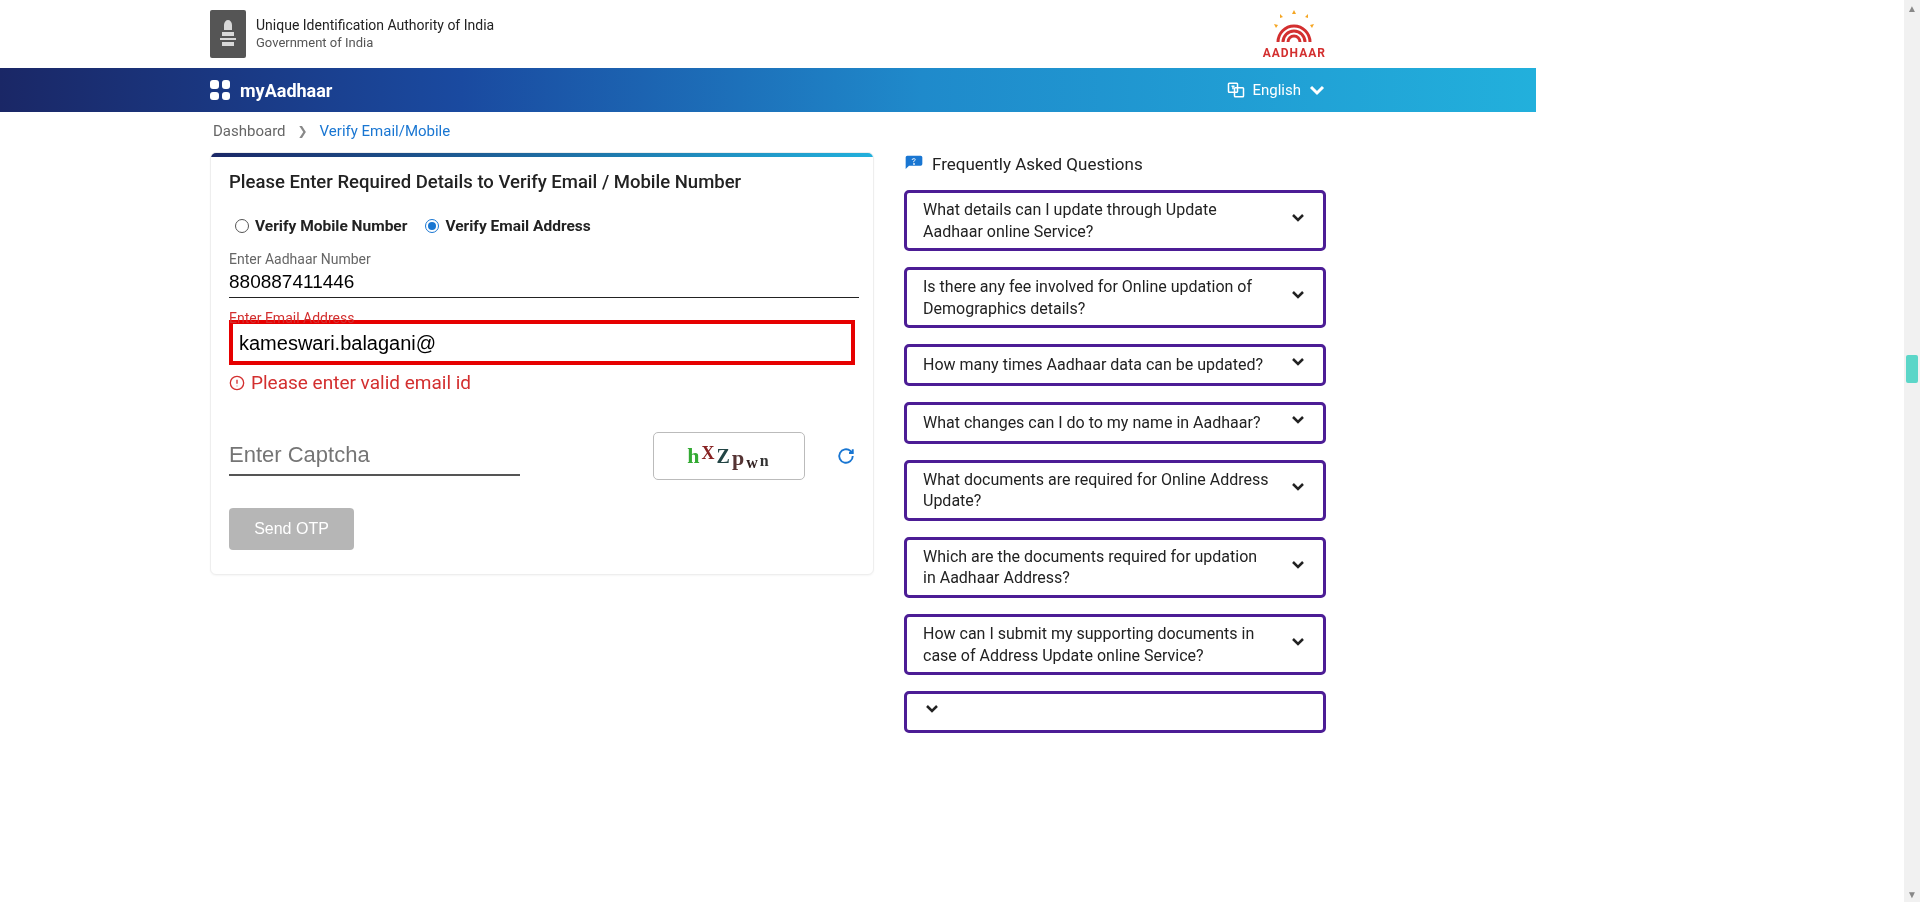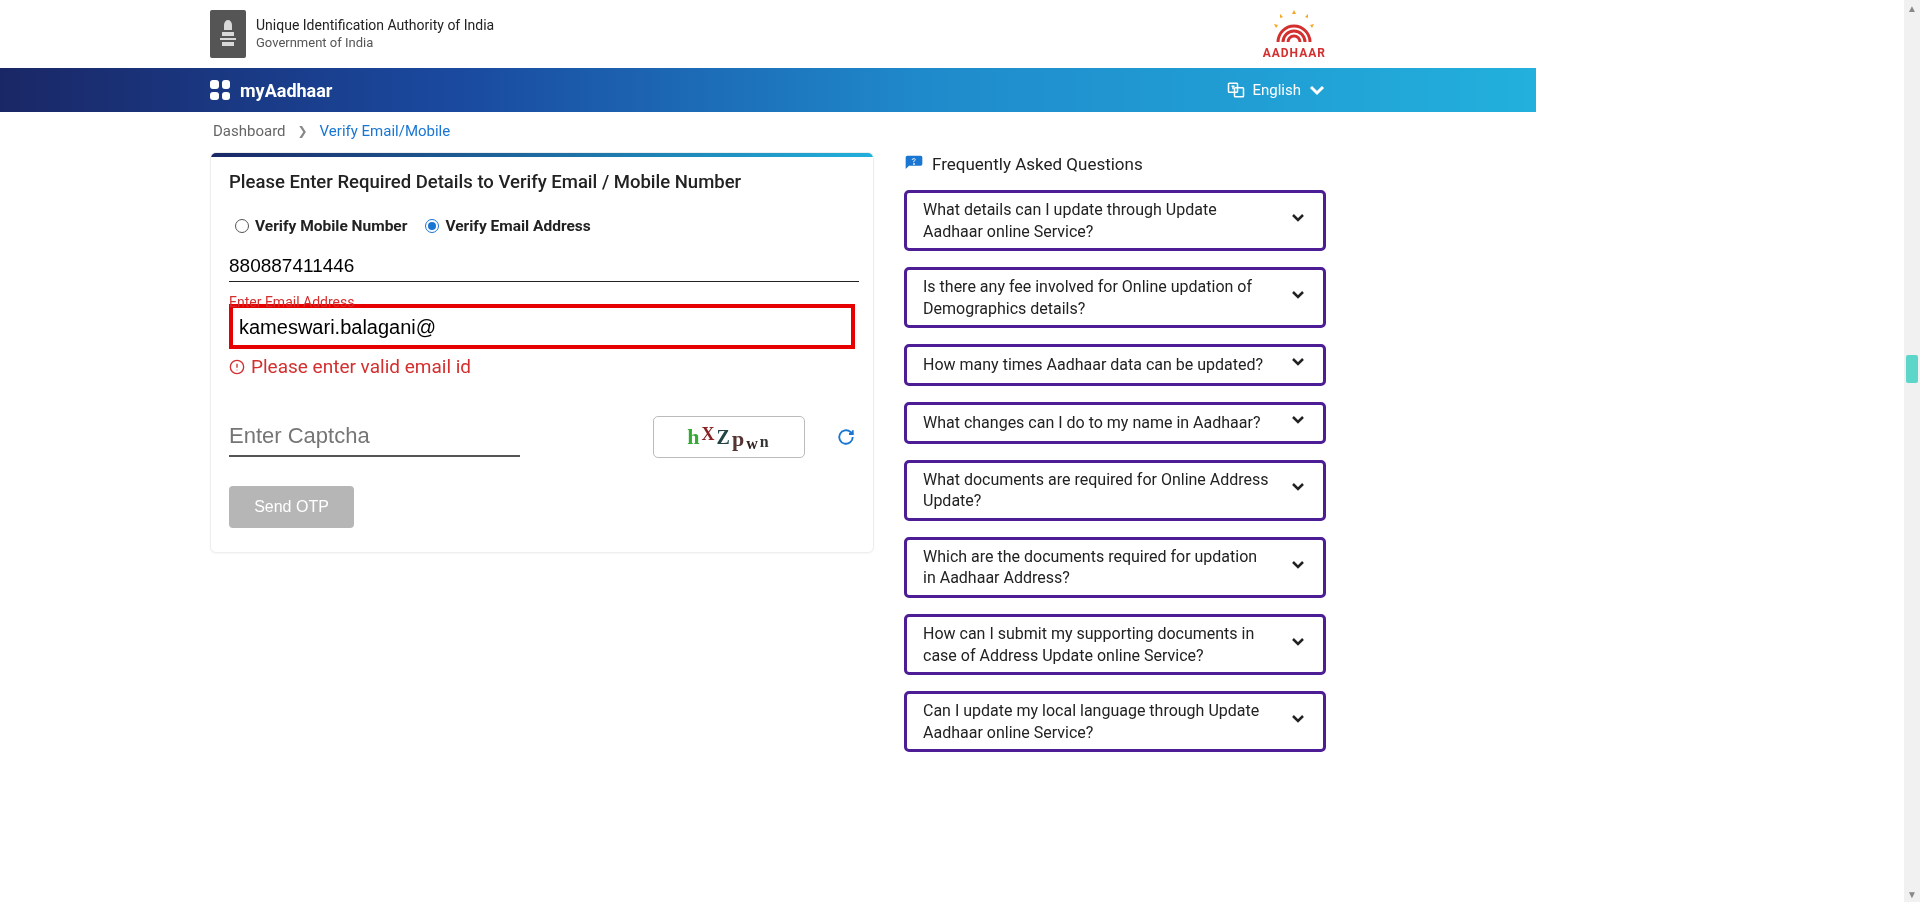--- a/index.html
+++ b/index.html
@@ -61,21 +61,21 @@
     .spacer { height: 12px; }
     
     .email-box { border: 4px solid #e60000; padding: 4px 6px 2px; margin-top: -6px; }
     .email-box .field { border-bottom: none; font-size:20px; }
     
     .error-msg { display:flex; align-items:center; gap:6px; color:#d32f2f; font-size:19px; margin-top:6px; }
     .error-msg svg { width:16px; height:16px; }
     
     .captcha-row { display:flex; align-items:center; gap:18px; margin-top: 38px; }
     .captcha-input { width:310px; border:0; border-bottom:2px solid #555; padding:6px 0; font-size:22px; color:#888; outline:none; }
-    .captcha-img { width:162px; height:42px; border:1px solid #bbb; border-radius:5px; display:flex; align-items:center; justify-content:center; font-family: serif; margin-left: 115px; }
+    .captcha-img { width:162px; height:48px; border:1px solid #bbb; border-radius:5px; display:flex; align-items:center; justify-content:center; font-family: serif; margin-left: 115px; }
     .captcha-img .distort { font-size:22px; font-weight:700; letter-spacing:2px; }
     .captcha-img .distort span:nth-child(1){color:#3a3;} 
     .captcha-img .distort span:nth-child(2){color:#822; font-size:18px; position:relative; top:-4px;}
     .captcha-img .distort span:nth-child(3){color:#244; font-size:20px;}
     .captcha-img .distort span:nth-child(4){color:#533; position:relative; top:2px;}
     .captcha-img .distort span:nth-child(5){color:#322; font-size:16px; position:relative; top:5px;}
     .captcha-img .distort span:nth-child(6){color:#333; font-size:16px; position:relative; top:3px;}
     .reload { display:flex; align-items:center; justify-content:center; cursor:pointer; color:#1976d2; margin-left: 14px; }
     .reload svg { width:18px; height:18px; }
     
@@ -162,20 +162,21 @@
           <label class="radio">
             <span class="r"></span>
             <span>Verify Mobile Number</span>
           </label>
           <label class="radio sel">
             <span class="r"></span>
             <span>Verify Email Address</span>
           </label>
         </div>
         
+        <div class="field-label">Enter Aadhaar Number</div>
         <input class="field" value="880887411446" style="">
         
         <div class="spacer"></div>
         <div class="field-label err">Enter Email Address</div>
         <div class="email-box">
           <input class="field" value="kameswari.balagani@" style="">
         </div>
         <div class="error-msg">
           <svg viewBox="0 0 24 24" fill="none" stroke="#d32f2f" stroke-width="2">
               <circle cx="12" cy="12" r="10"></circle>
@@ -245,21 +246,20 @@
                 <path d="M4 6l5 5 5-5" fill="none" stroke="#222" stroke-width="2.5"></path>
               </svg></span>
           </div>
           <div class="faq-item">
             <span>How can I submit my supporting documents in case of Address Update online Service?</span>
             <span class="chev2"><svg width="18" height="18" viewBox="0 0 18 18">
                 <path d="M4 6l5 5 5-5" fill="none" stroke="#222" stroke-width="2.5"></path>
               </svg></span>
           </div>
           <div class="faq-item">
-            <span>Can I update my local language through Update Aadhaar online Service?</span>
             <span class="chev2"><svg width="18" height="18" viewBox="0 0 18 18">
                 <path d="M4 6l5 5 5-5" fill="none" stroke="#222" stroke-width="2.5"></path>
               </svg></span>
           </div>
         </div>
     </div>
 
   </div>
 
 </div>

